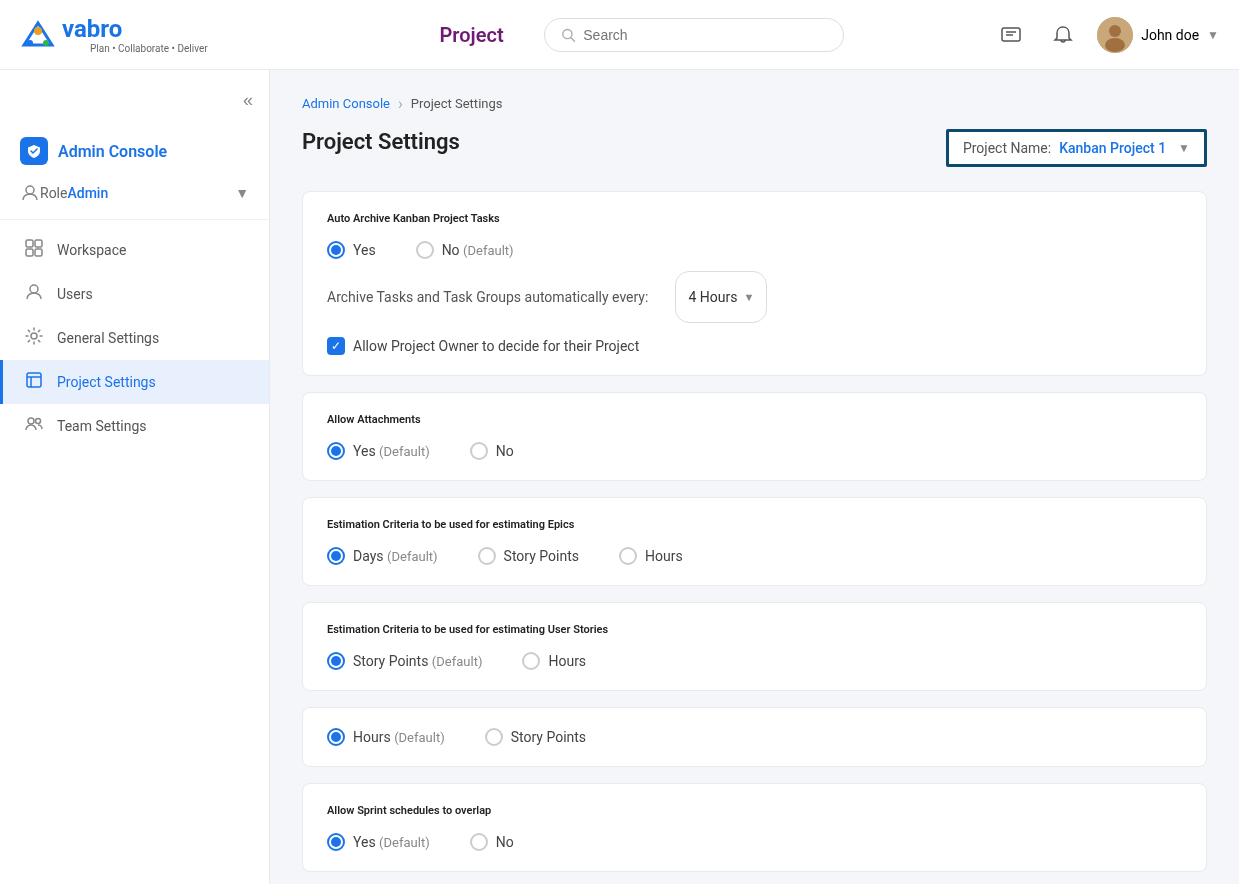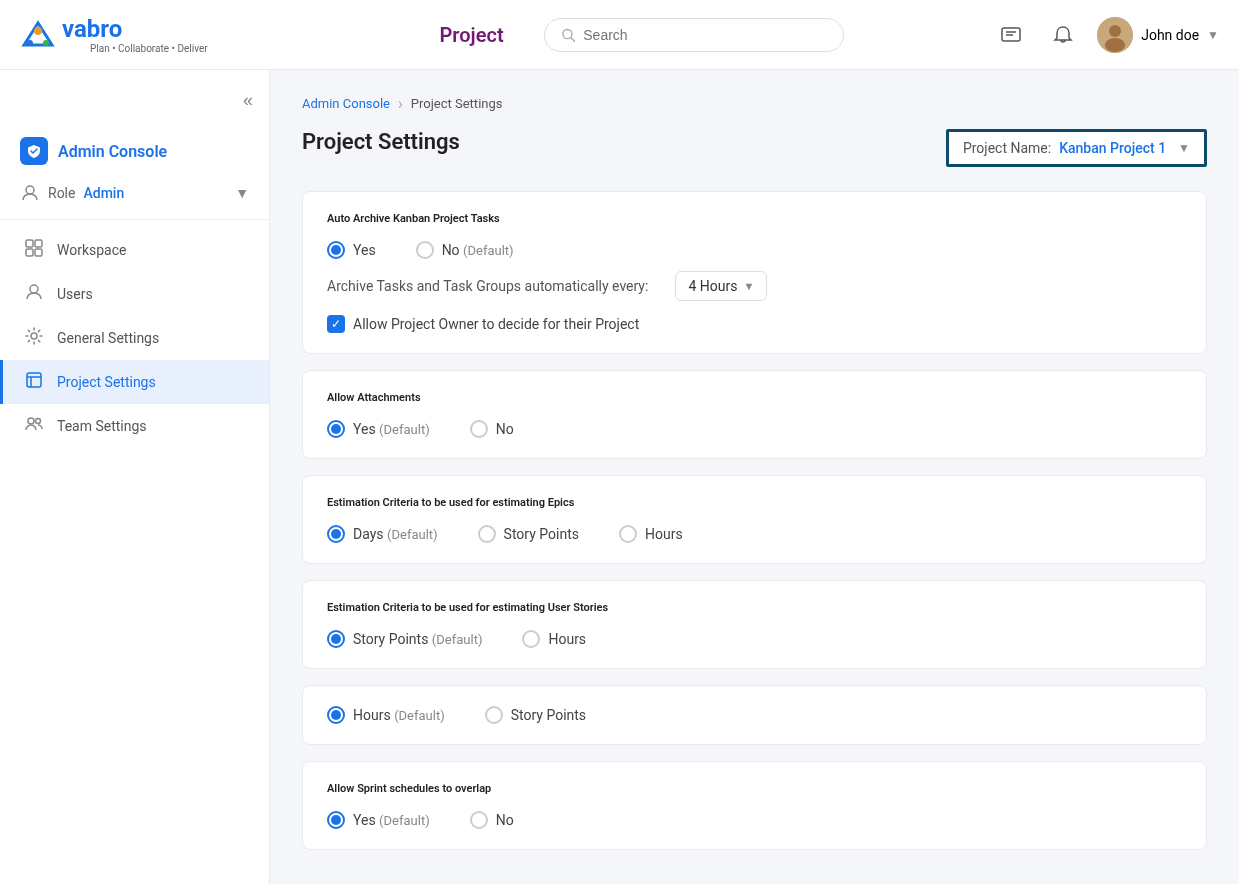--- a/index.html
+++ b/index.html
@@ -156,21 +156,20 @@
       display: flex;
       align-items: center;
       justify-content: center;
       color: white;
       font-size: 14px;
     }
     .role-row {
       display: flex;
       align-items: center;
       padding: 8px 20px;
-      gap: 8px;
       color: #666;
       font-size: 14px;
     }
     .role-badge {
       color: #1a73e8;
       font-weight: 500;
     }
     .role-dropdown {
       color: #888;
       margin-left: auto;
@@ -321,22 +320,22 @@
       gap: 27px;
       margin-top: 12px;
       font-size: 14px;
       color: #555;
     }
     .interval-dropdown {
       display: flex;
       align-items: center;
       gap: 6px;
       border: 1px solid #ddd;
-      border-radius: 6px;
-      padding: 6px 12px;
+      border-radius: 14px;
+      padding: 17px 12px;
       background: #fff;
       cursor: pointer;
       color: #333;
       font-size: 14px;
     }
     .checkbox-row {
       display: flex;
       align-items: center;
       gap: 8px;
       margin-top: 14px;

